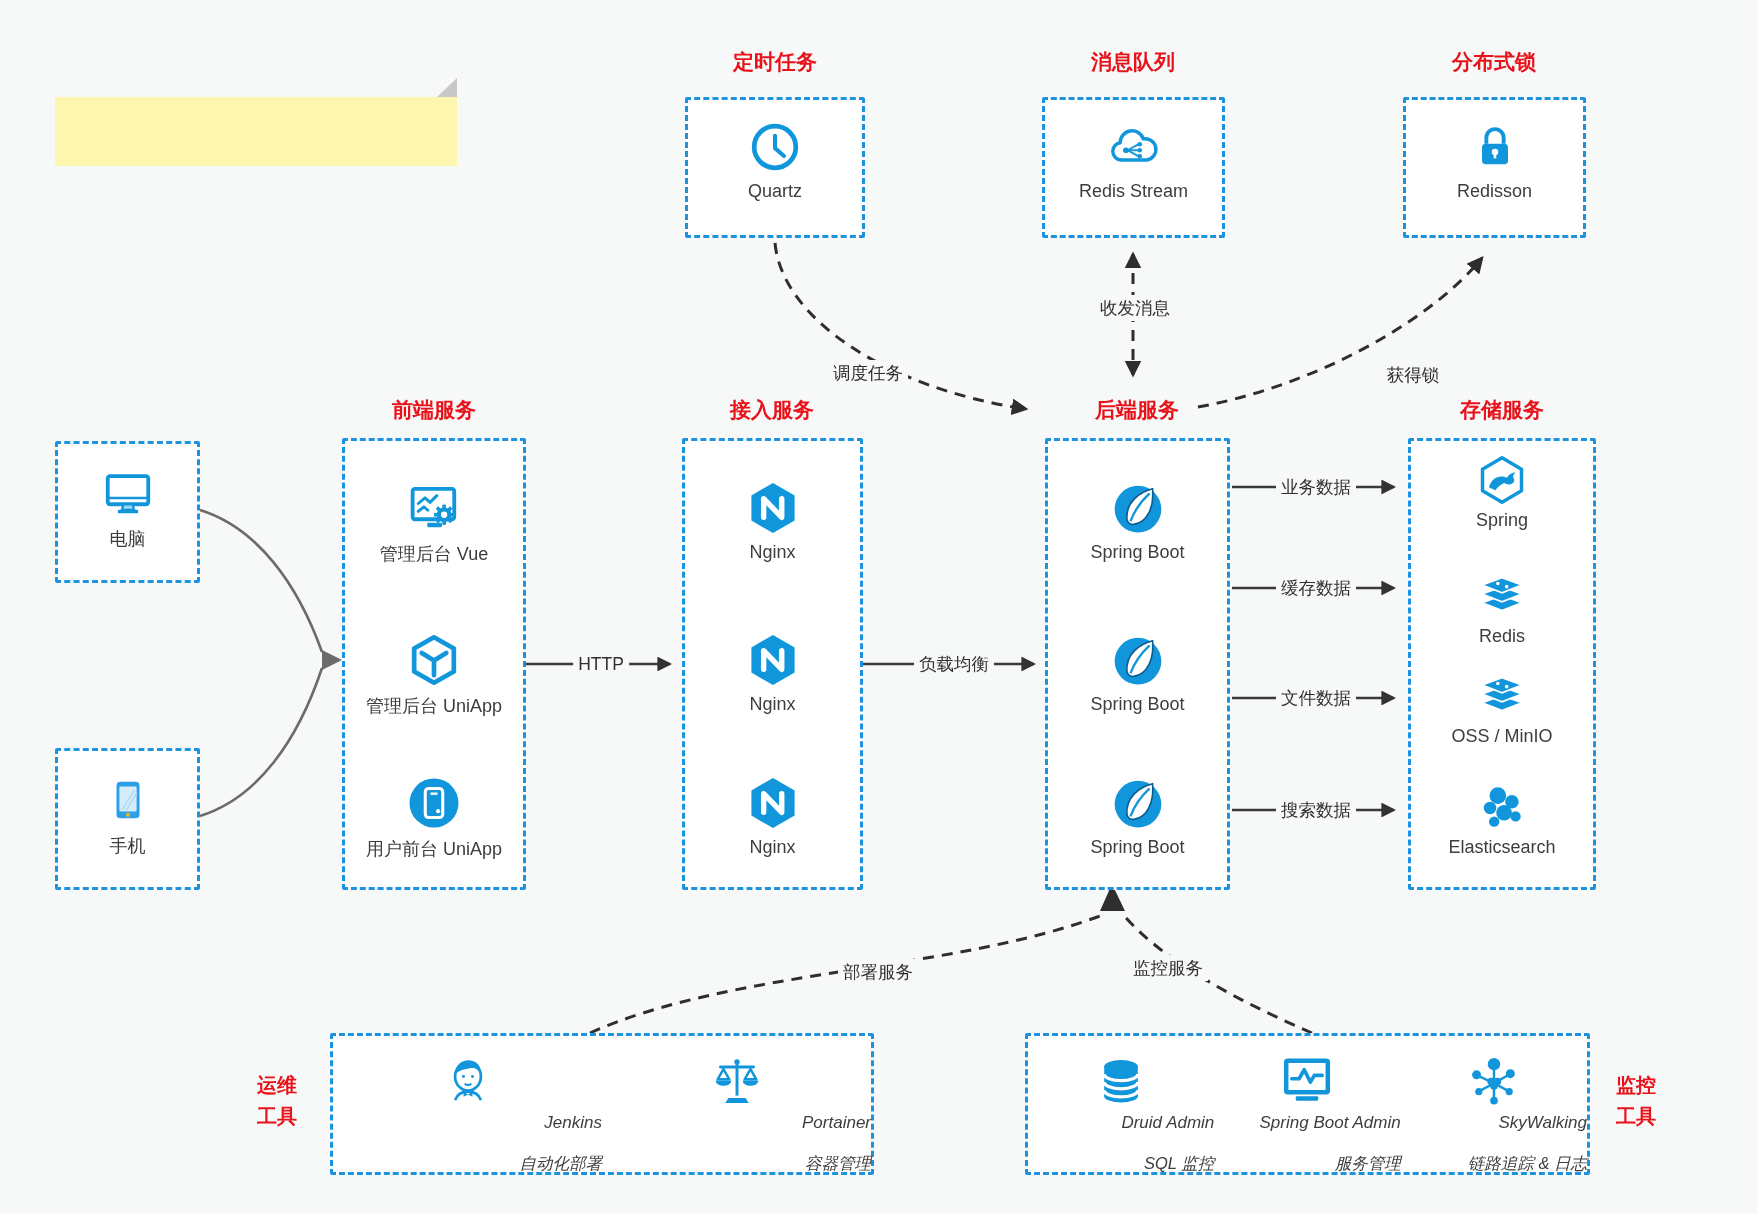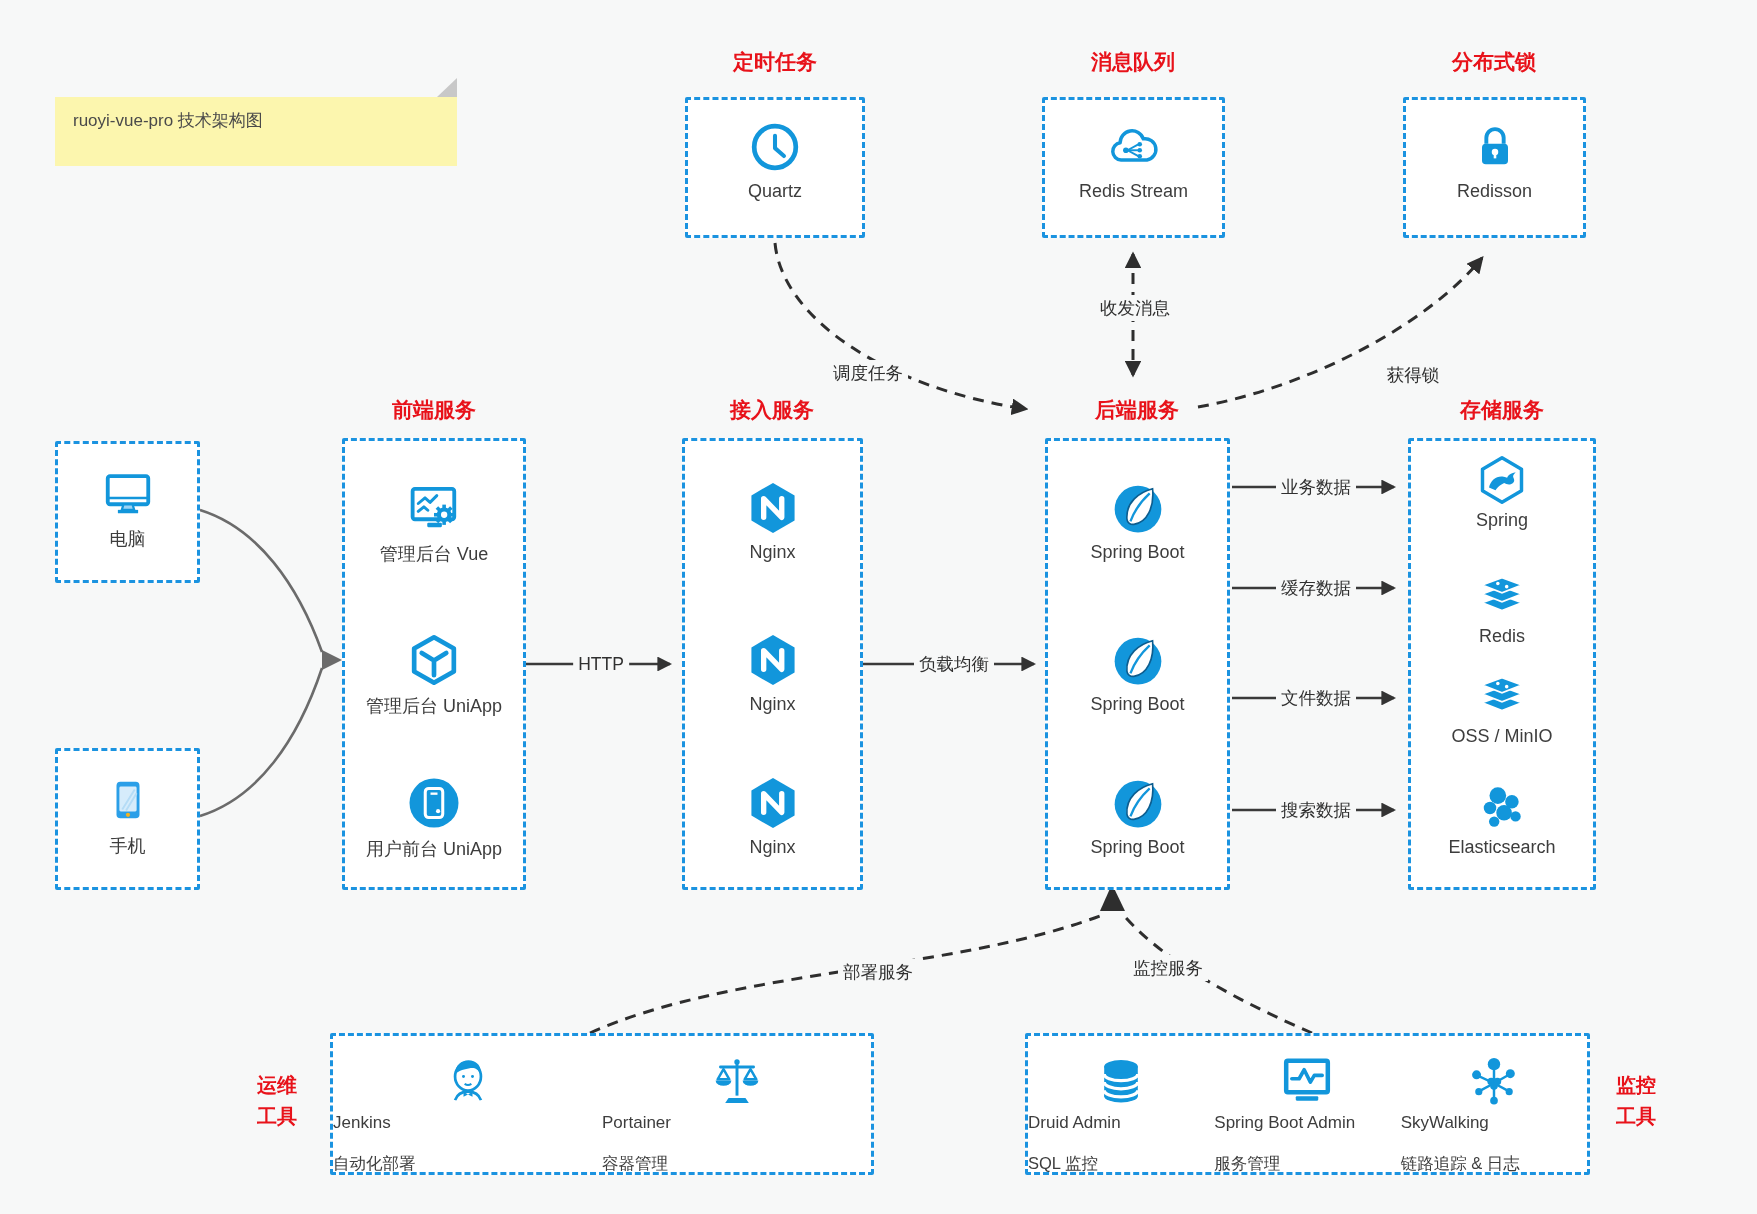--- a/index.html
+++ b/index.html
@@ -17,21 +17,21 @@
   .gtitle{position:absolute;transform:translateX(-50%);font-size:21px;font-weight:bold;color:#e8121a;white-space:nowrap;text-align:center;}
   .side-title{position:absolute;transform:translateX(-50%);font-size:20px;font-weight:bold;color:#e8121a;
         text-align:center;line-height:31px;white-space:nowrap;}
   
   .node{position:absolute;left:0;right:0;text-align:center;}
   .node .icn{height:58px;display:flex;align-items:center;justify-content:center;}
   .node .icn.small{height:50px;}
   .node-label{margin-top:5px;font-size:18px;color:#3d3d3d;white-space:nowrap;}
   
   .toolrow{display:flex;justify-content:space-around;align-items:flex-start;height:100%;padding-top:16px;box-sizing:border-box;}
-  .tool{text-align:left;flex:1;}
+  .tool{text-align:right;flex:1;font-style:italic;}
   .tool .icn{height:58px;display:flex;align-items:center;justify-content:center;}
   .tool-name{margin-top:3px;font-size:17px;color:#3d3d3d;white-space:nowrap;}
   .tool-desc{font-size:16.5px;color:#3d3d3d;margin-top:20px;white-space:nowrap;}
   
   .elabel{position:absolute;transform:translate(-50%,-50%);background:#f7f8f8;padding:1px 5px;
         font-size:17.5px;color:#303030;white-space:nowrap;}
 </style>
 </head>
 <body>
 
@@ -66,21 +66,20 @@
       <path d="M775 243 C 782 318 885 388 1026 409" marker-end="url(#ahd)"></path>
       <line x1="1133" y1="254" x2="1133" y2="375" marker-start="url(#ahd)" marker-end="url(#ahd)"></line>
       <path d="M1198 407 C 1305 388 1425 327 1482 258" marker-end="url(#ahd)"></path>
       <path d="M590 1033 C 735 968 955 972 1105 914"></path>
       <path d="M1312 1033 C 1243 1003 1162 962 1121 912"></path>
     </g>
     <polygon points="1112,884 1100,911 1125,911" fill="#2e2e2e"></polygon>
   </svg>
 
   <div class="note">
-    <div>ruoyi-vue-pro 技术架构图</div>
   </div>
 
   <div class="gtitle" style="left:775px;top:48px">定时任务</div>
   <div class="gtitle" style="left:1133px;top:48px">消息队列</div>
   <div class="gtitle" style="left:1494px;top:48px">分布式锁</div>
   <div class="gtitle" style="left:434px;top:396px">前端服务</div>
   <div class="gtitle" style="left:772px;top:396px">接入服务</div>
   <div class="gtitle" style="left:1137px;top:396px">后端服务</div>
   <div class="gtitle" style="left:1502px;top:396px">存储服务</div>
 

